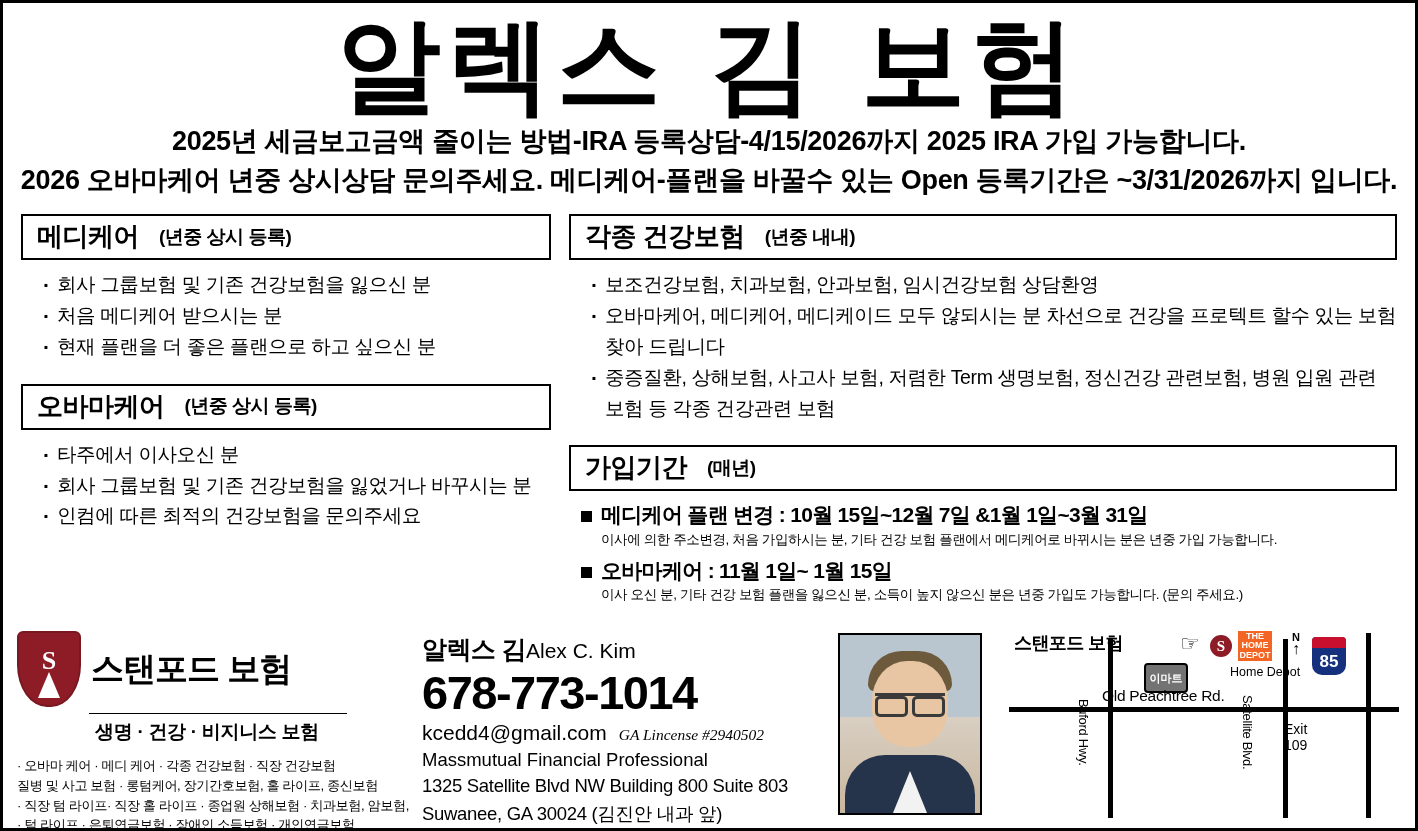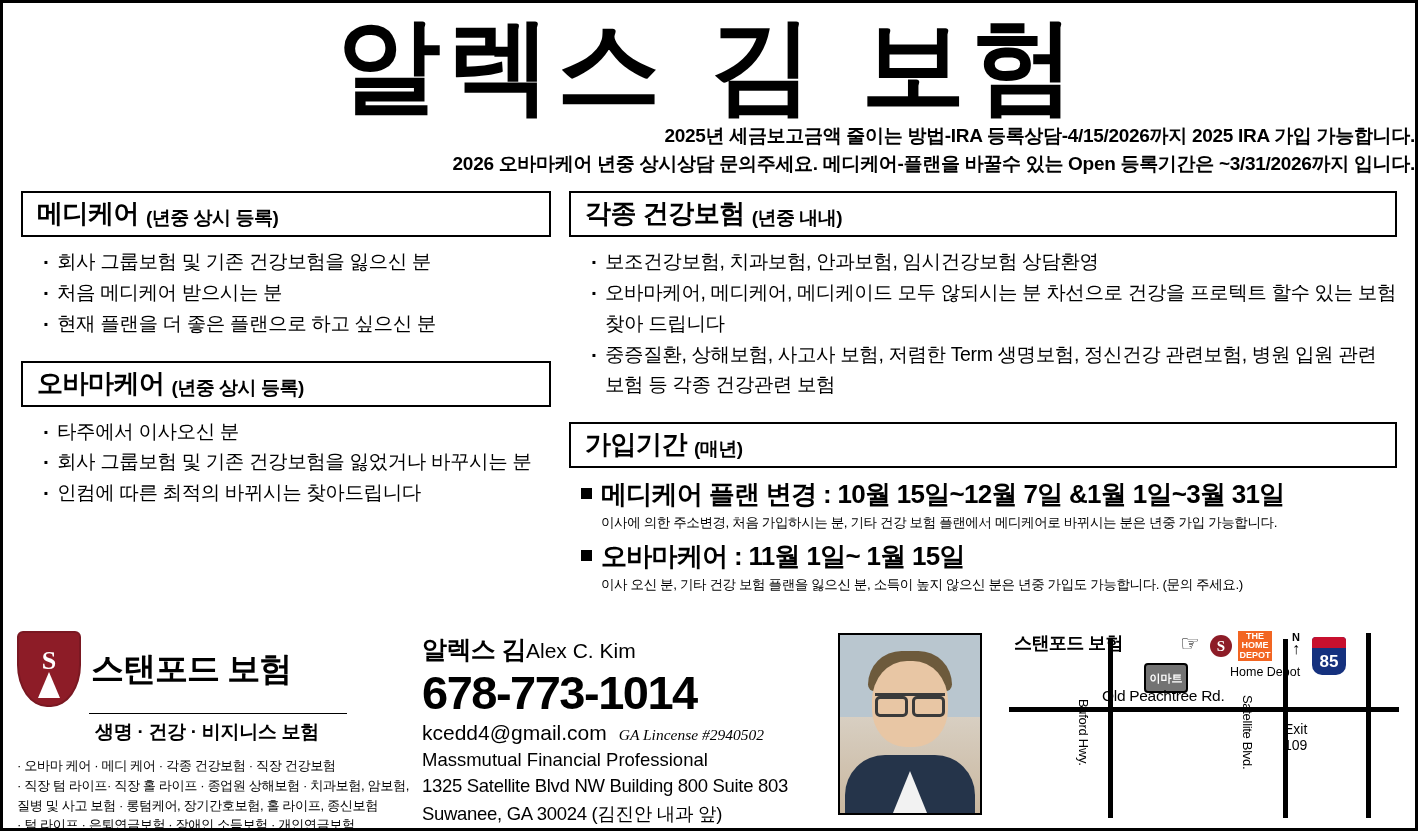--- a/index.html
+++ b/index.html
@@ -21,48 +21,48 @@
     text-align:center;
     font-size:104px;
     font-weight:bold;
     letter-spacing:6px;
     line-height:1.05;
     margin:8px 0 2px 0;
     font-family:"DejaVu Sans","Liberation Sans",sans-serif;
   }
   
   .headline{
-    text-align:right;
-    font-size:19px;
+    text-align:center;
+    font-size:27px;
     font-weight:bold;
     line-height:1.45;
     letter-spacing:-0.3px;
   }
   
   .columns{
     display:flex;
     margin-top:14px;
     padding:0 18px;
     box-sizing:border-box;
     gap:18px;
   }
   .col-left{width:530px;}
   .col-right{flex:1;}
   .secbox{
     border:2px solid #000;
     padding:3px 10px 4px 14px;
     box-sizing:border-box;
     display:flex;
-    align-items:flex-end;
+    align-items:center;
   }
   .secbox .big{
     font-size:26px;font-weight:bold;letter-spacing:-0.5px;
   }
   .secbox .small{
-    font-size:19px;font-weight:bold;margin-left:7px;letter-spacing:-0.5px;
+    font-size:19px;font-weight:bold;margin-left:20px;letter-spacing:-0.5px;
   }
   .bullets{
     margin:9px 0 0 0;
     padding:0 0 0 22px;
     list-style:none;
   }
   .bullets li{
     font-size:19.5px;
     line-height:1.58;
     letter-spacing:-0.4px;
@@ -77,21 +77,21 @@
   .gap{height:22px;}
   
   .period{margin:10px 0 0 6px;}
   .period .row{
     display:flex;align-items:flex-start;margin-bottom:8px;
   }
   .period .sq{
     width:11px;height:11px;background:#000;margin:10px 9px 0 6px;flex:none;
   }
   .period .txt .hl{
-    font-size:26px;font-weight:bold;letter-spacing:-0.7px;line-height:1.3;
+    font-size:21px;font-weight:bold;letter-spacing:-0.7px;line-height:1.3;
   }
   .period .txt .sub{
     font-size:13.5px;letter-spacing:-0.4px;margin-top:2px;line-height:1.35;
   }
   
   .footer{
     position:absolute;left:0;right:0;bottom:0;height:205px;
     display:flex;
   }
   .f-logo{width:415px;position:relative;padding:8px 0 0 14px;box-sizing:border-box;}
@@ -236,21 +236,21 @@
 
       <div class="gap"></div>
 
       <div class="secbox">
         <span class="big">오바마케어</span>
         <span class="small">(년중 상시 등록)</span>
       </div>
       <ul class="bullets">
         <li>타주에서 이사오신 분</li>
         <li>회사 그룹보험 및 기존 건강보험을 잃었거나 바꾸시는 분</li>
-        <li>인컴에 따른 최적의 바뀌시는 찾아드립니다</li>
+        <li>인컴에 따른 최적의 건강보험을 문의주세요</li>
       </ul>
     </div>
 
     <div class="col-right">
 
       <div class="secbox">
         <span class="big">각종 건강보험</span>
         <span class="small">(년중 내내)</span>
       </div>
       <ul class="bullets">
@@ -292,22 +292,22 @@
         <div class="shield">
           <span class="s">S</span>
           <span class="tree"></span>
         </div>
         <div class="brand">스탠포드 보험</div>
       </div>
       <div class="brand-rule"></div>
       <div class="brand-sub">생명  ·  건강  ·  비지니스 보험</div>
       <div class="f-list">
         <div>· 오바마 케어 · 메디 케어 · 각종 건강보험 · 직장 건강보험</div>
+        <div>  질병 및 사고 보험 · 롱텀케어, 장기간호보험, 홀 라이프, 종신보험</div>
         <div>· 직장 텀 라이프· 직장 홀 라이프 · 종업원 상해보험 · 치과보험, 암보험,</div>
-        <div>  질병 및 사고 보험 · 롱텀케어, 장기간호보험, 홀 라이프, 종신보험</div>
         <div>· 텀 라이프 · 은퇴연금보험 · 장애인 소득보험 · 개인연금보험</div>
       </div>
     </div>
 
     <div class="f-contact">
       <div class="name-line">
         <span class="name-ko">알렉스 김</span>
         <span class="name-en">Alex C. Kim</span>
       </div>
       <div class="phone">678-773-1014</div>

